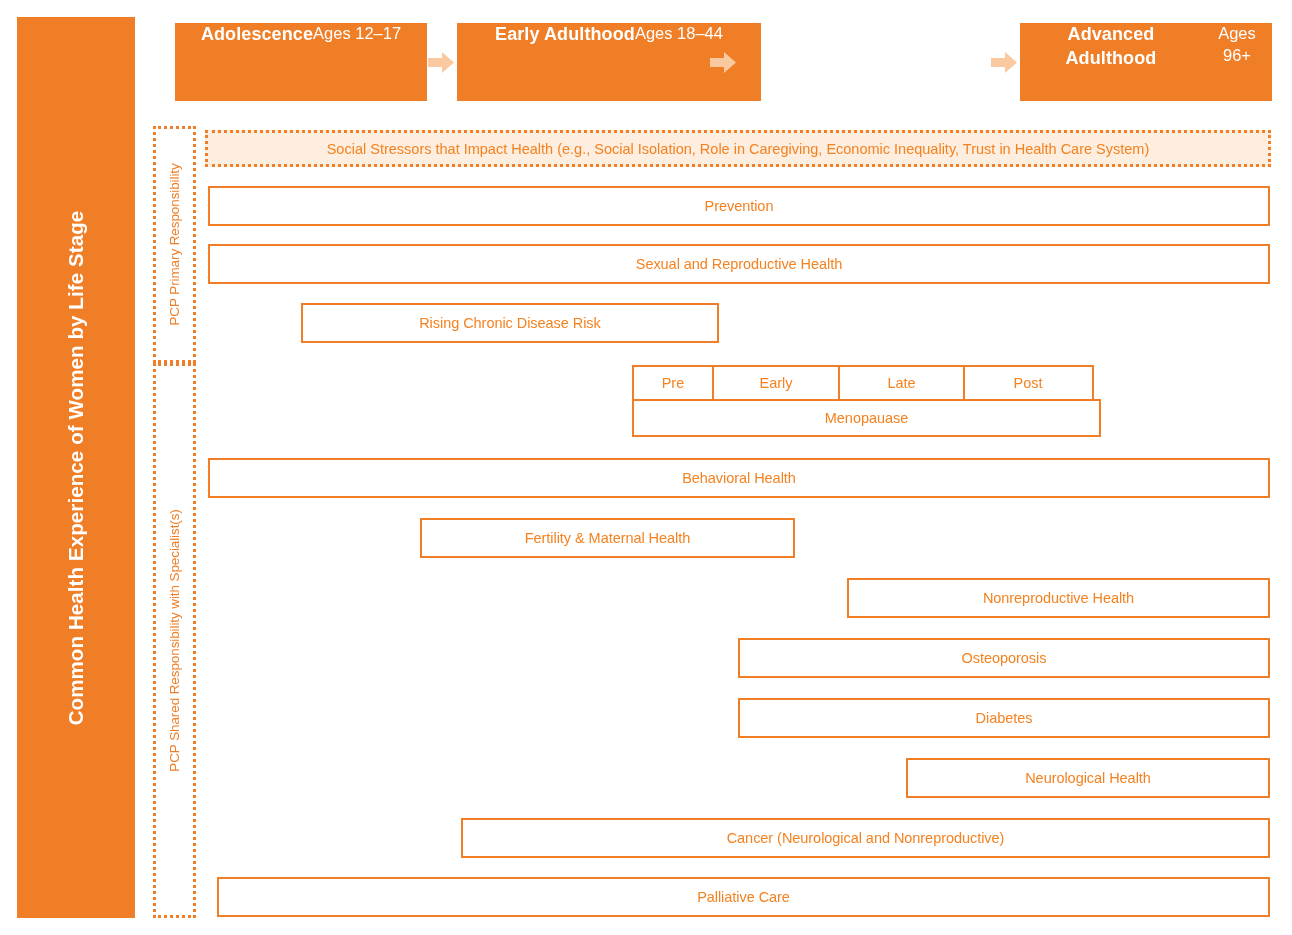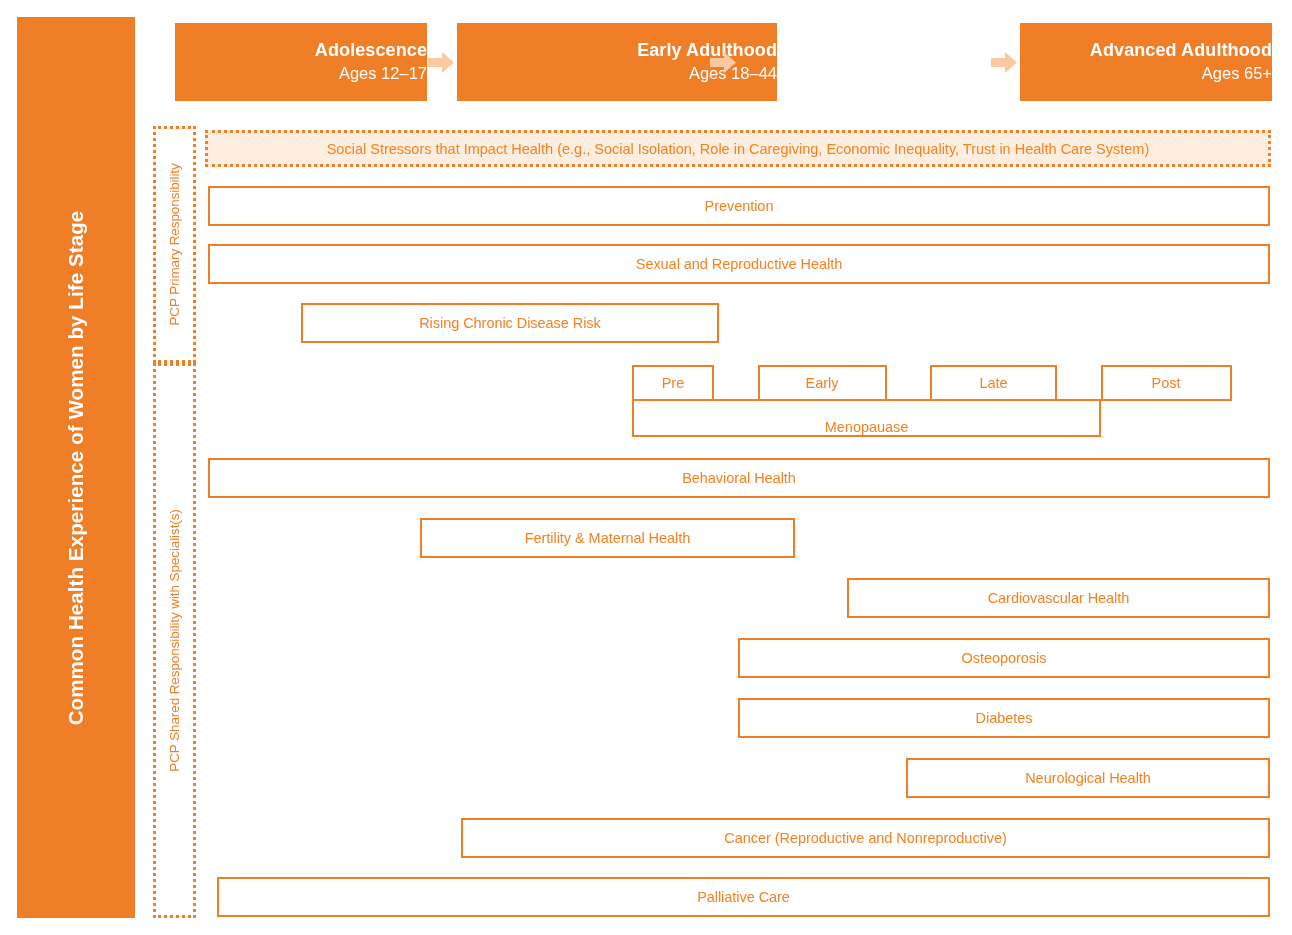--- a/index.html
+++ b/index.html
@@ -49,22 +49,21 @@
     width: 1097px;
     height: 78px;
   }
   .stage-box {
     position: absolute;
     top: 0;
     height: 78px;
     background: #F07E26;
     color: #ffffff;
     display: flex;
-    flex-direction: column;
-    align-items: flex-end;
+    align-items: flex-start;
     justify-content: center;
     text-align: center;
     line-height: 1.32;
   }
   .stage-box .s-name {
     font-size: 18px;
     font-weight: bold;
     letter-spacing: 0.1px;
   }
   .stage-box .s-ages {
@@ -140,21 +139,20 @@
     text-align: center;
     pointer-events: auto;
   }
 
   
   .phase-row {
     position: absolute;
     box-sizing: border-box;
     display: flex;
     pointer-events: auto;
-    gap: 46px;
   }
   .phase-cell {
     box-sizing: border-box;
     border: 2.5px solid #F07E26;
     background: #ffffff;
     color: #F58220;
     font-size: 14.5px;
     display: flex;
     align-items: center;
     justify-content: center;
@@ -177,39 +175,39 @@
     <div class="stage-box" style="left:0px;width:252px;">
       <span class="s-name">Adolescence</span>
       <span class="s-ages">Ages 12–17</span>
     </div>
     <div class="stage-arrow" style="left:253px;">
       <svg width="26" height="21" viewBox="0 0 26 21">
           <path d="M0 6 H14 V0 L26 10.5 L14 21 V15 H0 Z" fill="#FAC9A0"></path>
         </svg>
     </div>
 
-    <div class="stage-box" style="left:282px;width:304px;padding-left:16px;">
+    <div class="stage-box" style="left:282px;width:304px;">
       <span class="s-name">Early Adulthood</span>
       <span class="s-ages">Ages 18–44</span>
     </div>
     <div class="stage-arrow" style="left:535px;">
       <svg width="26" height="21" viewBox="0 0 26 21">
           <path d="M0 6 H14 V0 L26 10.5 L14 21 V15 H0 Z" fill="#FAC9A0"></path>
         </svg>
     </div>
 
     <div class="stage-arrow" style="left:816px;">
       <svg width="26" height="21" viewBox="0 0 26 21">
           <path d="M0 6 H14 V0 L26 10.5 L14 21 V15 H0 Z" fill="#FAC9A0"></path>
         </svg>
     </div>
 
     <div class="stage-box" style="left:845px;width:252px;">
       <span class="s-name">Advanced Adulthood</span>
-      <span class="s-ages">Ages 65+</span>
+      <span class="s-ages">Ages 96+</span>
     </div>
   </div>
 
   <div class="resp-col" id="resp-primary">
     <span class="vtext">PCP Primary Responsibility</span>
   </div>
   <div class="resp-col" id="resp-shared">
     <span class="vtext">PCP Shared Responsibility with Specialist(s)</span>
   </div>
 
@@ -239,50 +237,50 @@
         <span>Early</span>
       </div>
       <div class="phase-cell" style="width:127px;height:36px;">
         <span>Late</span>
       </div>
       <div class="phase-cell" style="width:131px;height:36px;">
         <span>Post</span>
       </div>
     </div>
 
-    <div class="bar" style="left:632px;top:399px;width:469px;height:38px;align-items:flex-end;">
+    <div class="bar" style="left:632px;top:399px;width:469px;height:38px;">
       <span>Menopauase</span>
     </div>
 
     <div class="bar" style="left:420px;top:518px;width:375px;height:40px;">
       <span>Fertility &amp; Maternal Health</span>
     </div>
 
     <div class="bar" style="left:208px;top:458px;width:1062px;height:40px;">
       <span>Behavioral Health</span>
     </div>
 
     <div class="bar" style="left:847px;top:578px;width:423px;height:40px;">
-      <span>Cardiovascular Health</span>
+      <span>Nonreproductive Health</span>
     </div>
 
     <div class="bar" style="left:738px;top:638px;width:532px;height:40px;">
       <span>Osteoporosis</span>
     </div>
 
     <div class="bar" style="left:738px;top:698px;width:532px;height:40px;">
       <span>Diabetes</span>
     </div>
 
     <div class="bar" style="left:906px;top:758px;width:364px;height:40px;">
       <span>Neurological Health</span>
     </div>
 
     <div class="bar" style="left:461px;top:818px;width:809px;height:40px;">
-      <span>Cancer (Reproductive and Nonreproductive)</span>
+      <span>Cancer (Neurological and Nonreproductive)</span>
     </div>
 
     <div class="bar" style="left:217px;top:877px;width:1053px;height:40px;">
       <span>Palliative Care</span>
     </div>
 
   </div>
 </div>
 
 </body></html>

